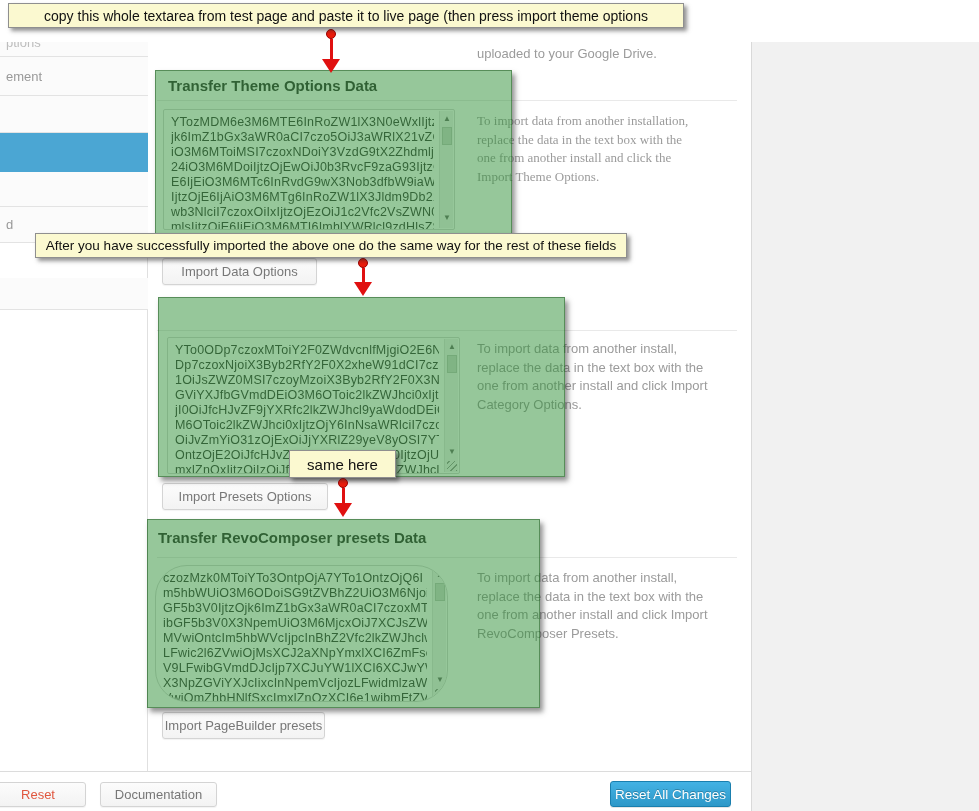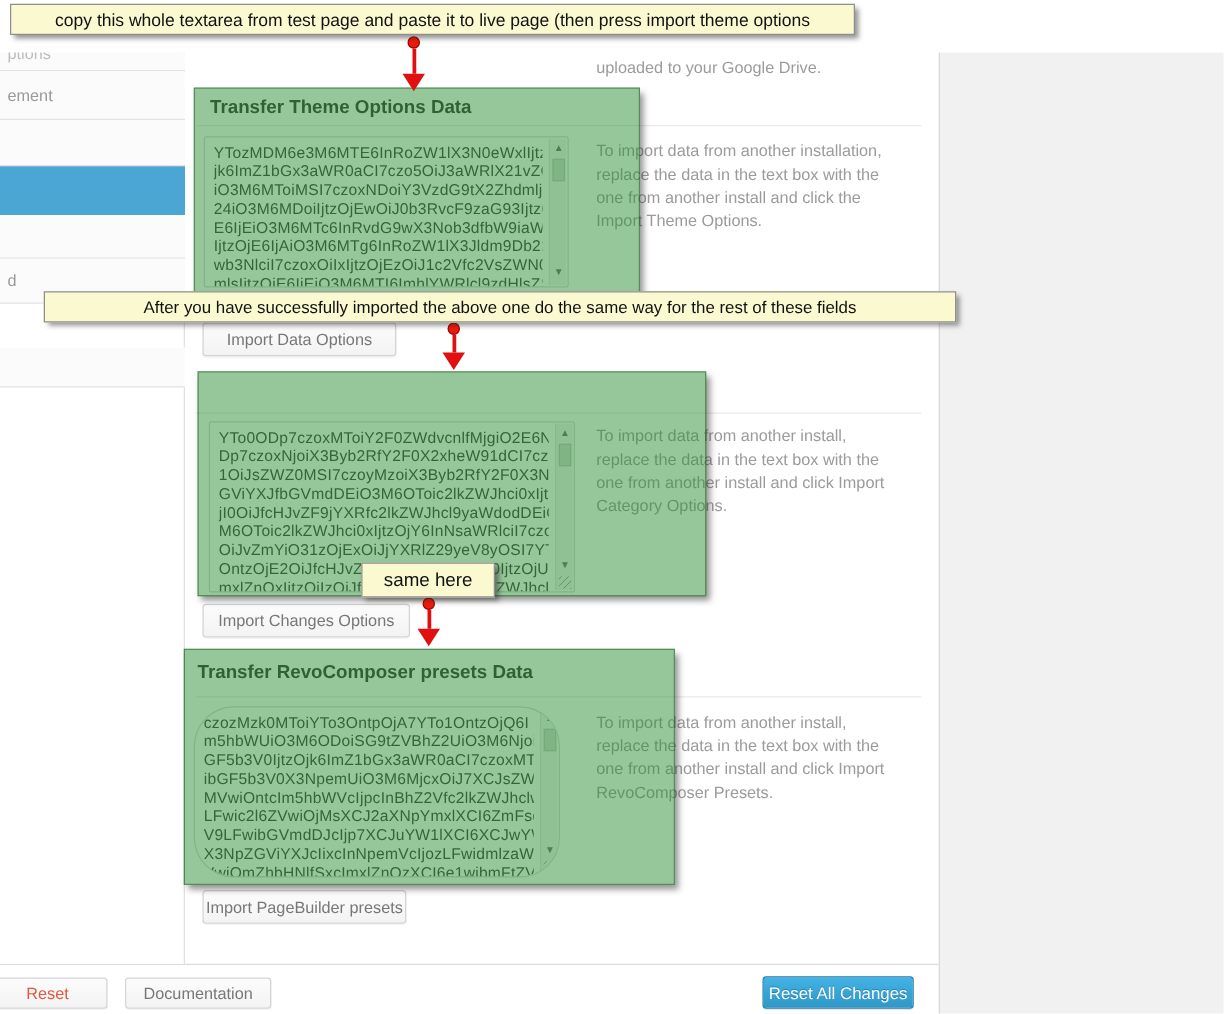--- a/index.html
+++ b/index.html
@@ -118,21 +118,21 @@
     <div class="ta-line">E6IjEiO3M6MTc6InRvdG9wX3Nob3dfbW9iaWxl</div>
     <div class="ta-line">IjtzOjE6IjAiO3M6MTg6InRoZW1lX3Jldm9Db21</div>
     <div class="ta-line">wb3NlciI7czoxOiIxIjtzOjEzOiJ1c2Vfc2VsZWN0c</div>
     <div class="ta-line">mlsIjtzOjE6IjEiO3M6MTI6ImhlYWRlcl9zdHlsZSI</div>
     <div class="ta-scroll">
       <div class="sb-up">▲</div>
       <div class="sb-thumb"></div>
       <div class="sb-down">▼</div>
     </div>
   </div>
-  <div class="desc" style="top:112px;">
+  <div class="desc" style="top:112px;font-family:Liberation Serif, serif;">
     <div>To import data from another installation,</div>
     <div>replace the data in the text box with the</div>
     <div>one from another install and click the</div>
     <div>Import Theme Options.</div>
   </div>
   <div class="wp-btn" style="left:162px; top:258px; width:155px; height:27px;">Import Data Options</div>
 
   <div class="sec-heading" style="left:170px; top:304px;margin-top:44px;">Transfer Category Options Data</div>
   <div class="ta" style="left:167px; top:337px; width:293px; height:137px;">
     <div class="ta-line">YTo0ODp7czoxMToiY2F0ZWdvcnlfMjgiO2E6N</div>
@@ -150,21 +150,21 @@
       <div class="sb-down" style="bottom:14px;">▼</div>
     </div>
     <div class="grip"></div>
   </div>
   <div class="desc" style="top:340px;">
     <div>To import data from another install,</div>
     <div>replace the data in the text box with the</div>
     <div>one from another install and click Import</div>
     <div>Category Options.</div>
   </div>
-  <div class="wp-btn" style="left:162px; top:483px; width:166px; height:27px;">Import Changes Options</div>
+  <div class="wp-btn" style="left:162px; top:483px; width:166px; height:27px;">Import Presets Options</div>
 
   <div class="sec-heading" style="left:158px; top:529px;">Transfer RevoComposer presets Data</div>
   <div class="ta" style="left:155px; top:565px; width:293px; height:137px;border-radius:32px;">
     <div class="ta-line">czozMzk0MToiYTo3OntpOjA7YTo1OntzOjQ6I</div>
     <div class="ta-line">m5hbWUiO3M6ODoiSG9tZVBhZ2UiO3M6Njoib</div>
     <div class="ta-line">GF5b3V0IjtzOjk6ImZ1bGx3aWR0aCI7czoxMTo</div>
     <div class="ta-line">ibGF5b3V0X3NpemUiO3M6MjcxOiJ7XCJsZWZ0</div>
     <div class="ta-line">MVwiOntcIm5hbWVcIjpcInBhZ2Vfc2lkZWJhclwi</div>
     <div class="ta-line">LFwic2l6ZVwiOjMsXCJ2aXNpYmxlXCI6ZmFsc2</div>
     <div class="ta-line">V9LFwibGVmdDJcIjp7XCJuYW1lXCI6XCJwYWdl</div>
@@ -203,16 +203,16 @@
     <div class="shaft"></div>
     <div class="head"></div>
   </div>
   <div class="arrow" style="left:334px; top:478px; height:39px;">
     <div class="dot"></div>
     <div class="shaft"></div>
     <div class="head"></div>
   </div>
 
   <div class="callout" style="left:8px;  top:3px;   width:676px; height:25px; font-size:14px;">copy this whole textarea from test page and paste it to live page (then press import theme options</div>
-  <div class="callout" style="left:35px; top:233px; width:730px; height:25px; font-size:13.5px;">After you have successfully imported the above one do the same way for the rest of these fields</div>
+  <div class="callout" style="left:35px; top:233px; width:592px; height:25px; font-size:13.5px;">After you have successfully imported the above one do the same way for the rest of these fields</div>
   <div class="callout" style="left:289px;top:450px; width:107px; height:28px; font-size:15px;">same here</div>
 
 </div>
 
 </body></html>

